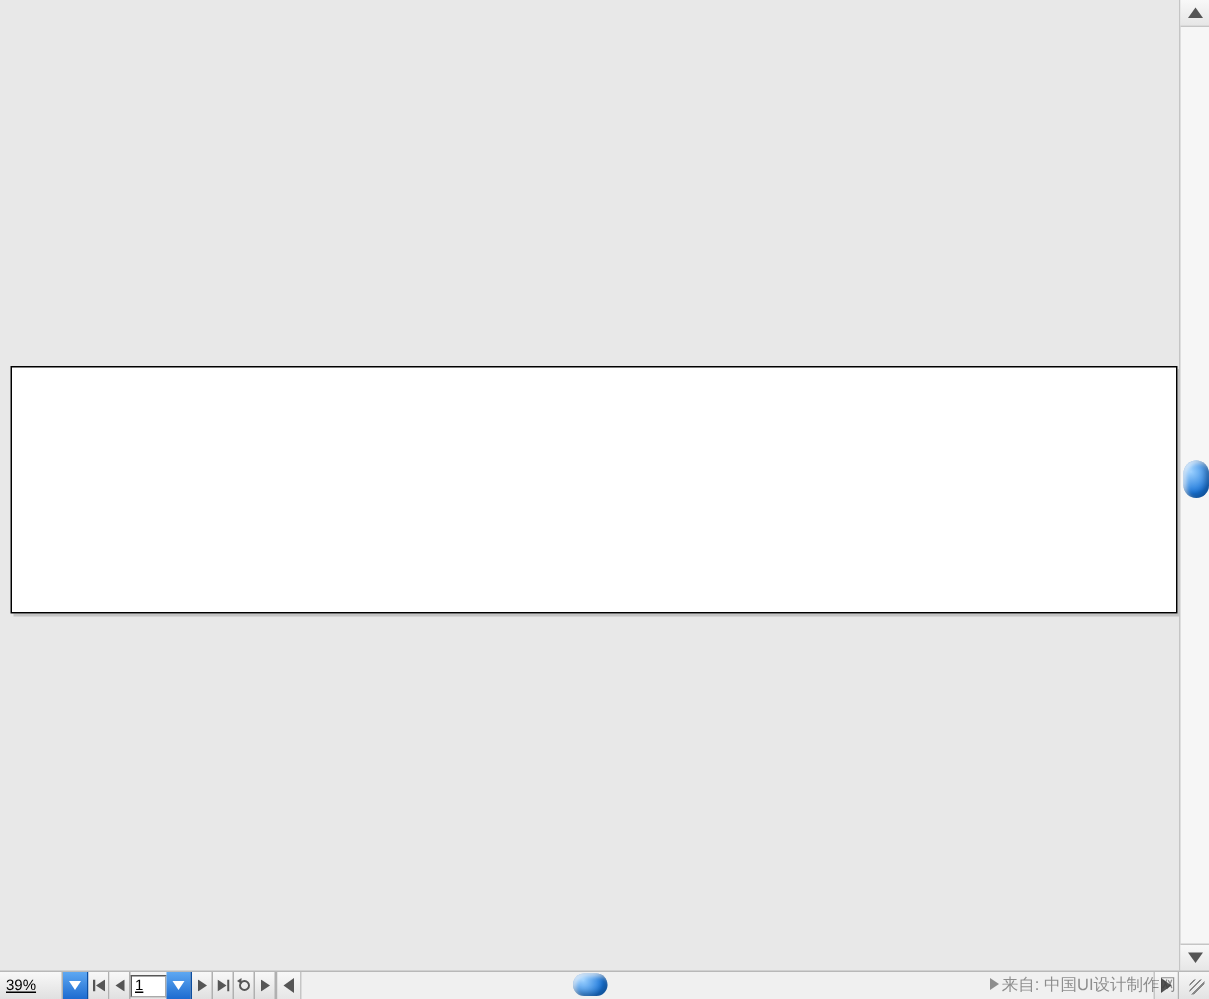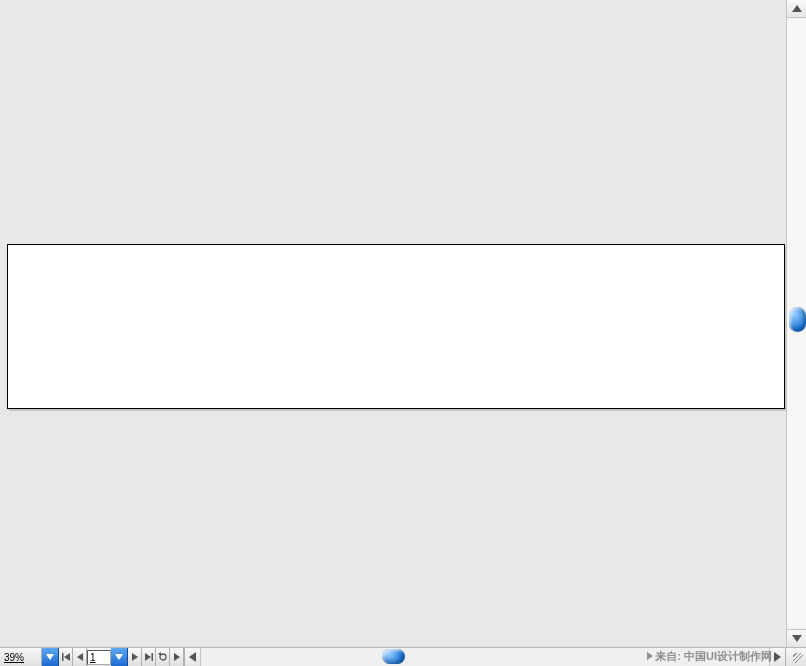--- a/index.html
+++ b/index.html
@@ -163,28 +163,27 @@
   .size-grip::before {
     content:"";
     position:absolute; right:3px; bottom:3px;
     width:10px;height:10px;
     background:
       linear-gradient(135deg, transparent 0 2px, #888 2px 3px, transparent 3px 5px, #888 5px 6px, transparent 6px 8px, #888 8px 9px, transparent 9px);
   }
 
   .watermark-right {
     position:absolute;
-    right: 34px;
+    right: 22px;
     bottom: 2px;
     font-size: 11px;
     color: rgba(60,60,60,.55);
     pointer-events:none;
     letter-spacing: 0px;
     white-space: nowrap;
-    font-weight: bold;
   }
   .watermark-arrow {
     display:inline-block;
     width:0;height:0;
     border-top:4px solid transparent;
     border-bottom:4px solid transparent;
     border-left:6px solid rgba(60,60,60,.55);
     margin-right:2px;
   }
 </style>

